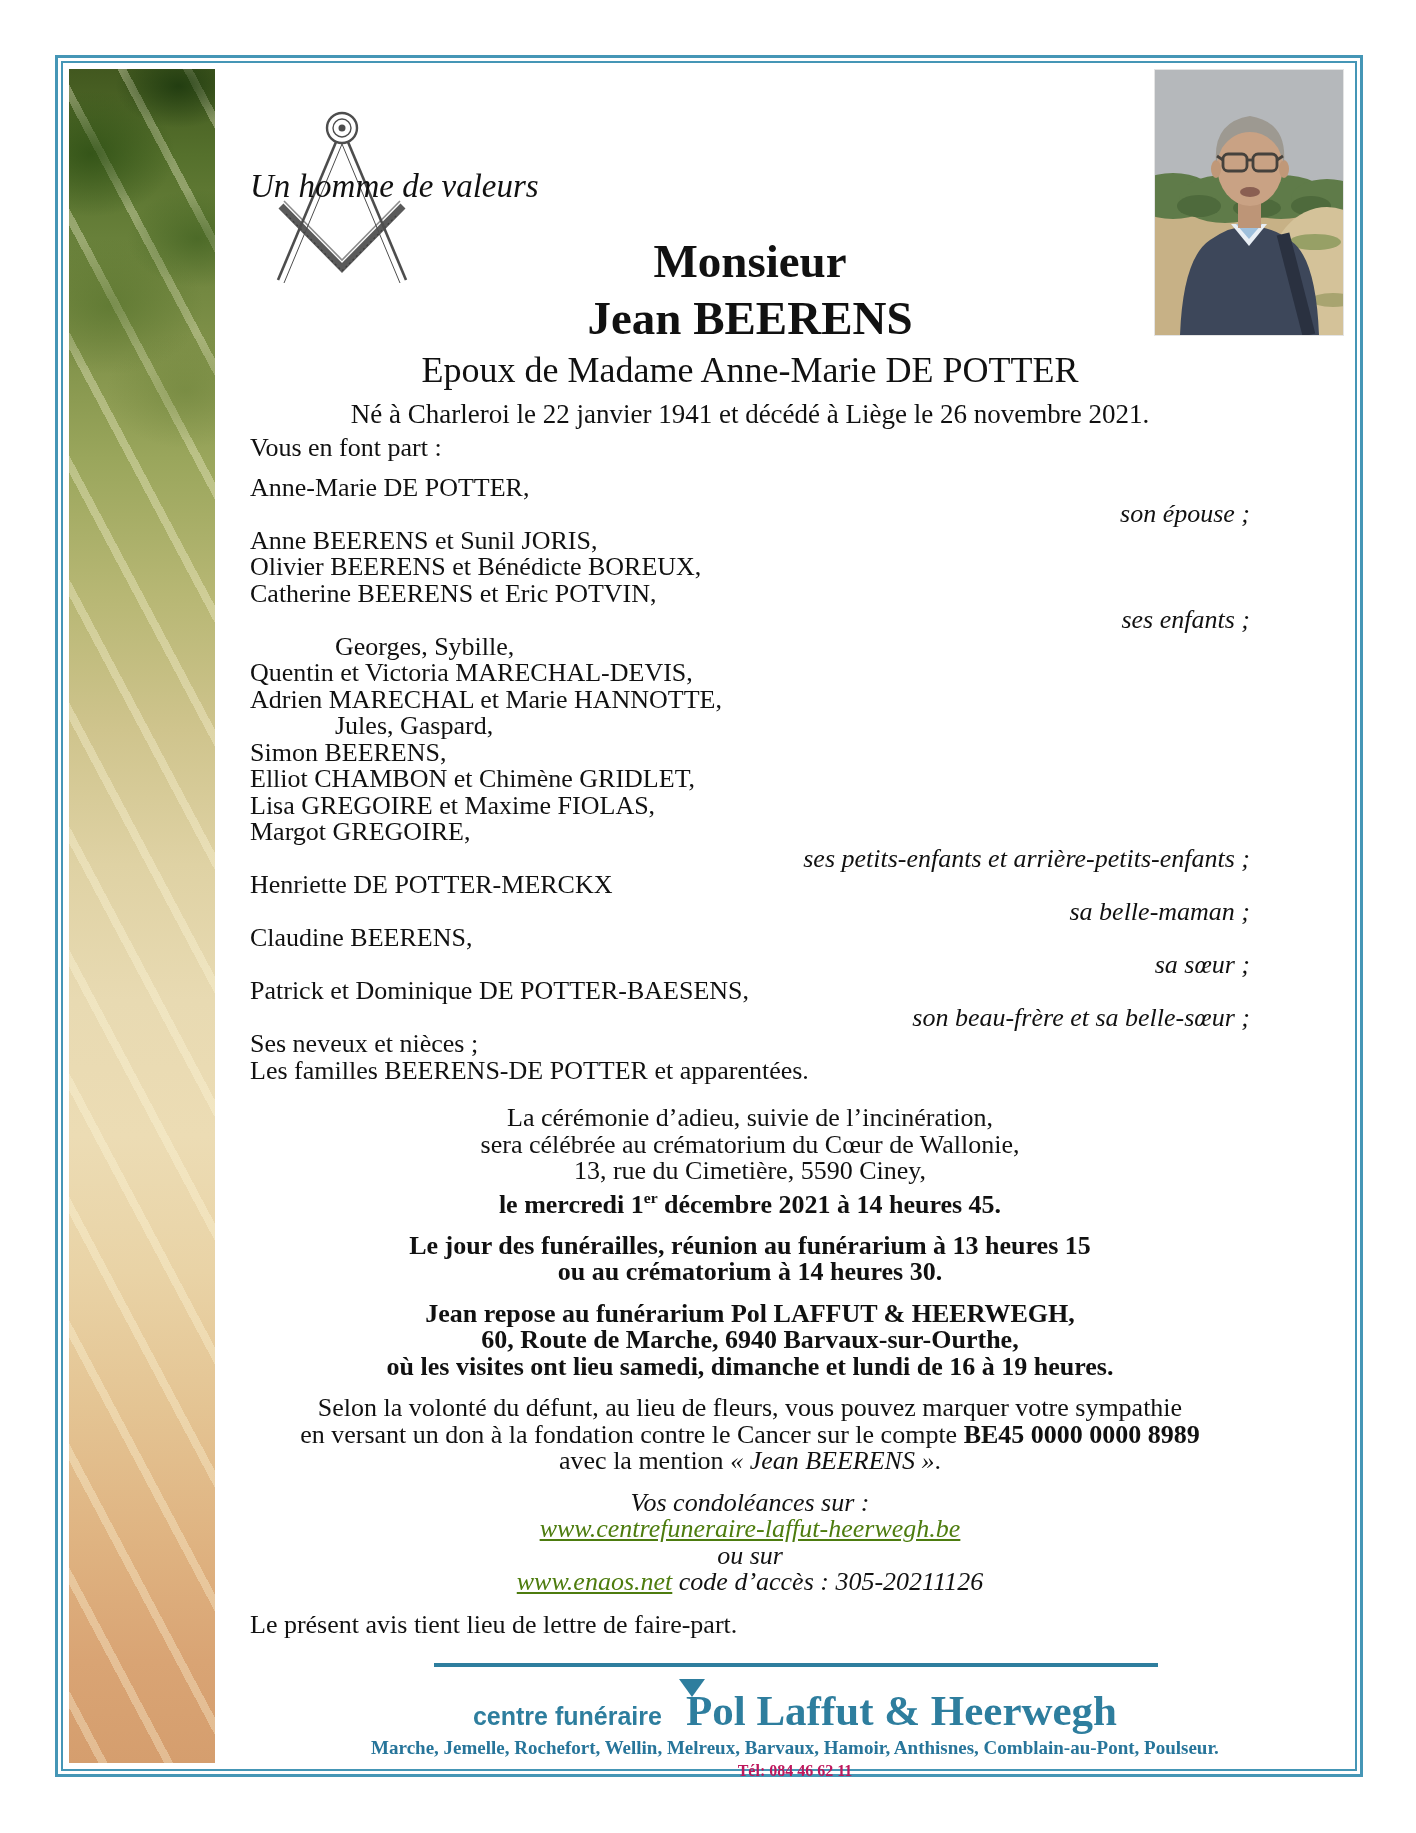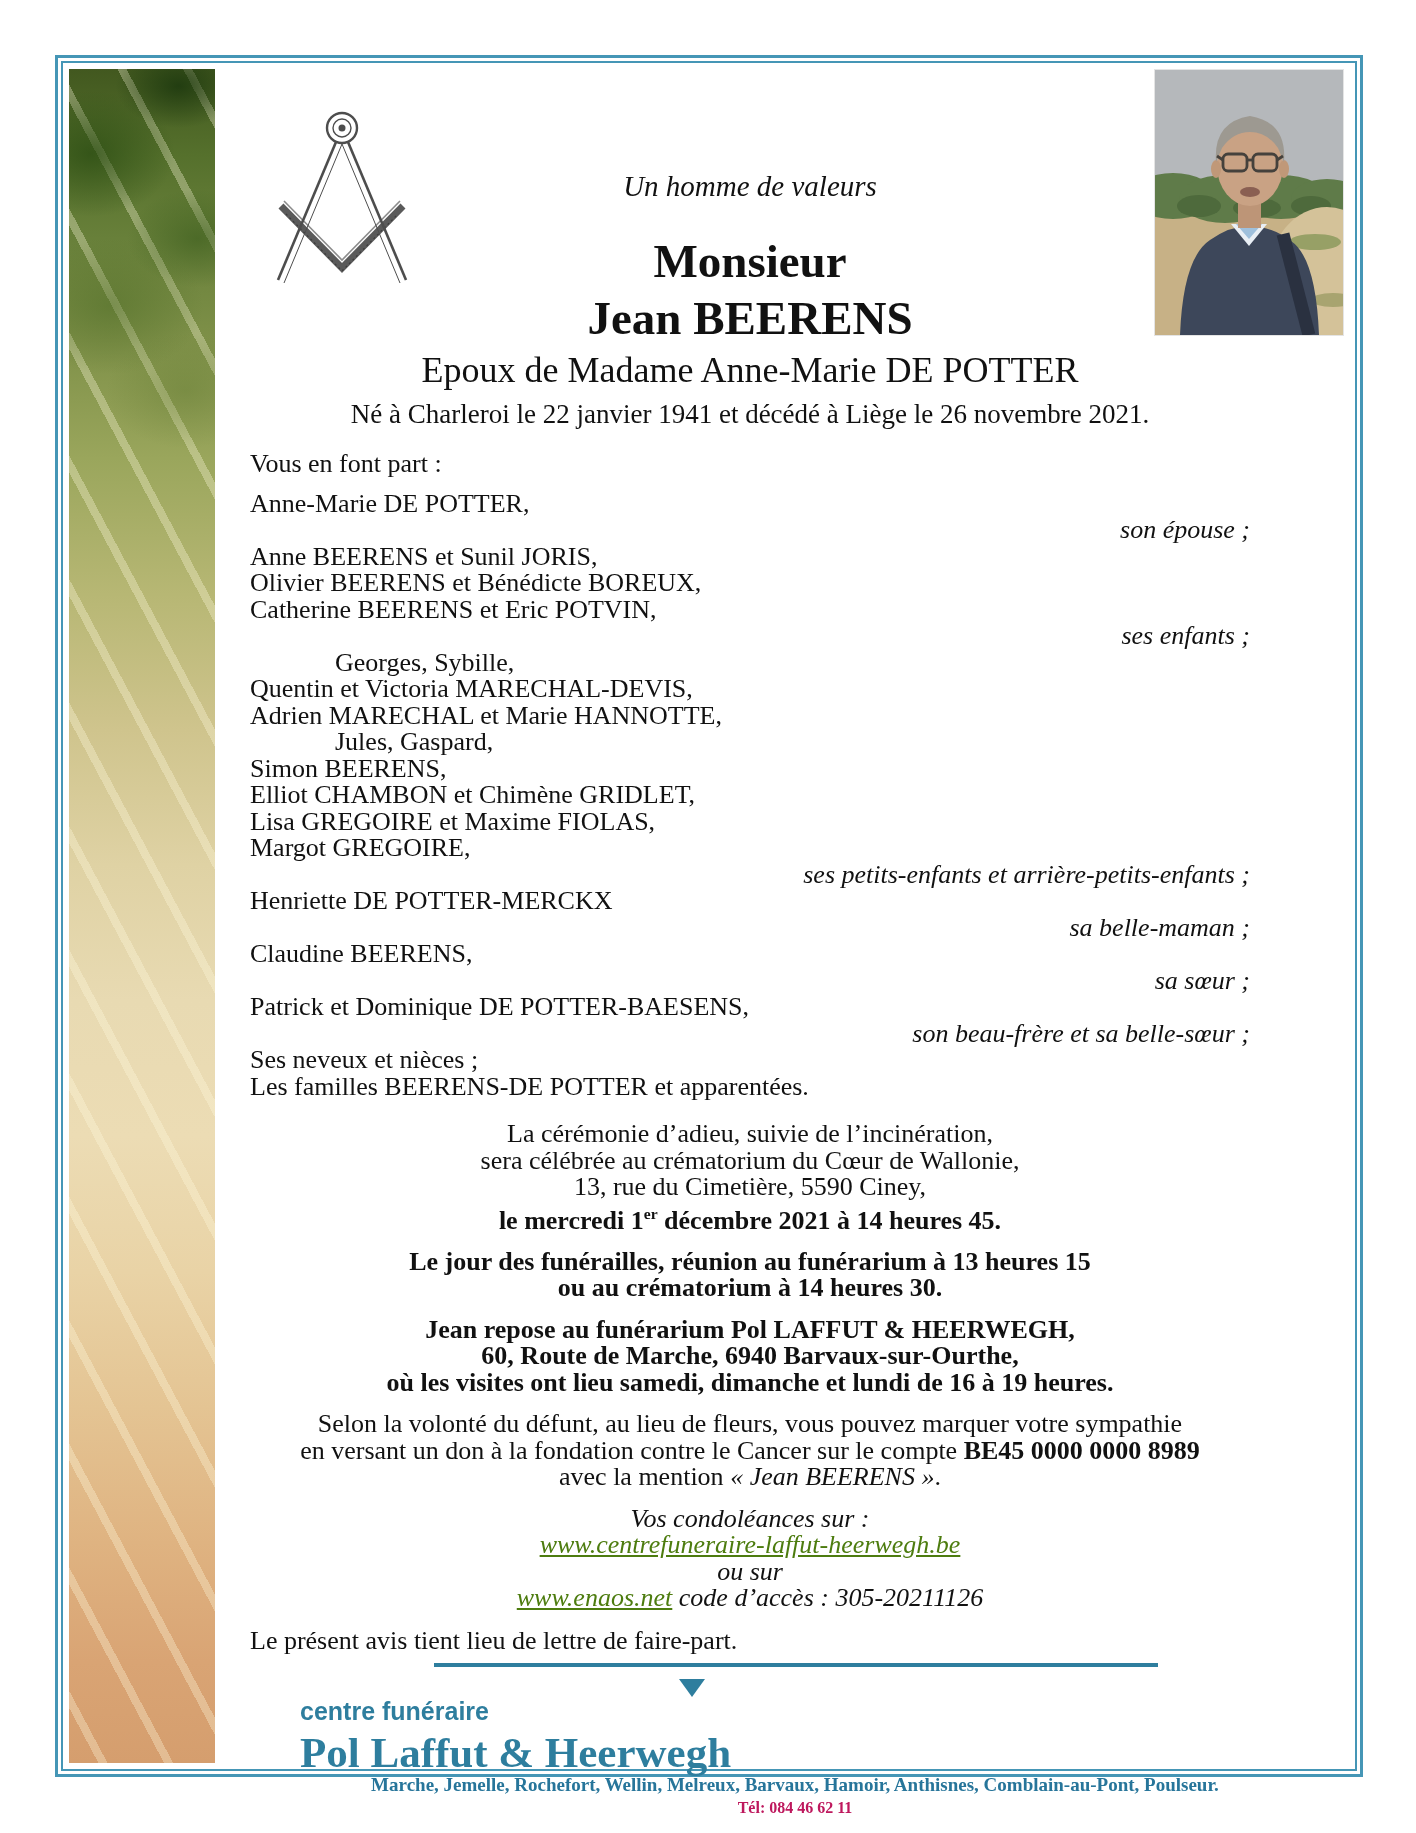--- a/index.html
+++ b/index.html
@@ -27,47 +27,47 @@
       repeating-linear-gradient(62deg, rgba(255,255,235,0) 0 26px, rgba(255,250,222,.33) 26px 34px, rgba(255,255,235,0) 34px 58px),
       linear-gradient(180deg,#42581f 0%,#55702c 5%,#68803a 10%,#7e9048 16%,#9aa65c 23%,#b7b774 31%,#cfc48d 39%,#dfd2a4 47%,#e8dab2 55%,#ecdcb4 63%,#e9d3a6 71%,#e4c493 79%,#dfb381 87%,#d9a474 94%,#d59e6e 100%);
   }
   
   .emblem{position:absolute;left:255px;top:100px;width:175px;height:200px;}
   
   .photo{position:absolute;left:1155px;top:70px;width:188px;height:265px;box-shadow:0 0 0 1px #e4e4e4;}
   
   .content{position:absolute;left:250px;top:170px;width:1000px;font-size:26px;}
   .center{text-align:center;}
-  .motto{font-style:italic;font-size:29px;line-height:32px;text-align:center;}
+  .motto{font-style:italic;font-size:33px;line-height:32px;text-align:left;}
   .title-1{font-size:47px;font-weight:700;line-height:55px;margin-top:32px;text-align:center;}
   .title-2{font-size:47px;font-weight:700;line-height:58px;text-align:center;}
   .spouse-line{font-size:36px;line-height:46px;text-align:center;}
   .dates-line{font-size:27px;line-height:42px;text-align:center;}
   p{margin:0;}
   .body-line{line-height:26.5px;}
-  .intro{margin-top:16px;}
+  .intro{}
   .gap-sm{margin-top:13px;}
   .gap-md{margin-top:15px;}
   .gap-lg{margin-top:21px;}
   .role{text-align:right;font-style:italic;}
   .indent{padding-left:85px;}
   .bold{font-weight:700;}
   .italic{font-style:italic;}
   sup{font-size:60%;}
   a{color:#4d7c0f;font-style:italic;text-decoration:underline;cursor:pointer;}
   .closing{margin-top:16px;}
   
   .footer-rule{position:absolute;left:434px;top:1663px;width:724px;height:4px;background:#2e7e9e;}
   .logo-triangle{
     position:absolute;left:679px;top:1679px;width:0;height:0;
     border-left:13px solid transparent;border-right:13px solid transparent;
     border-top:18px solid #2e7e9e;
   }
   .footer-block{position:absolute;left:300px;top:1692px;width:990px;text-align:center;color:#2e7e9e;}
-  .brand-row{display:flex;justify-content:center;align-items:baseline;gap:4px;line-height:38px;font-family:"Liberation Sans", sans-serif;flex-direction:column;}
+  .brand-row{display:flex;justify-content:center;align-items:baseline;gap:24px;line-height:38px;font-family:"Liberation Sans", sans-serif;}
   .brand-small{font-size:25px;font-weight:600;}
   .brand-large{font-size:43px;font-weight:700;font-family:Liberation Serif, serif;}
   .towns{font-size:19px;font-weight:700;line-height:21px;margin-top:2px;color:#27759a;}
   .tel{font-size:16px;font-weight:700;line-height:20px;margin-top:3px;color:#be185d;}
 </style>
 </head>
 <body>
 
 <div class="frame">
   <div class="frame-inner"></div>

